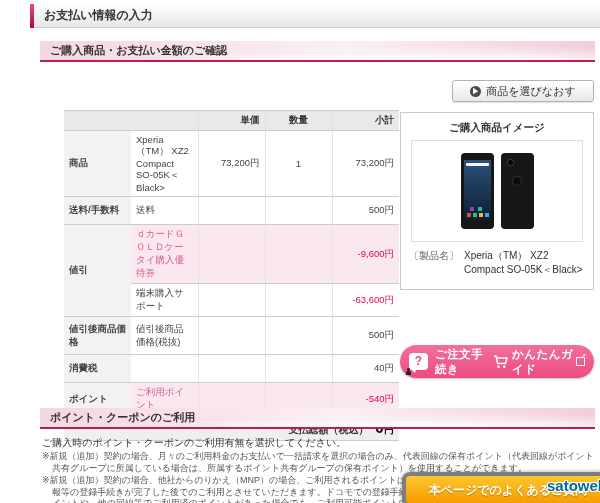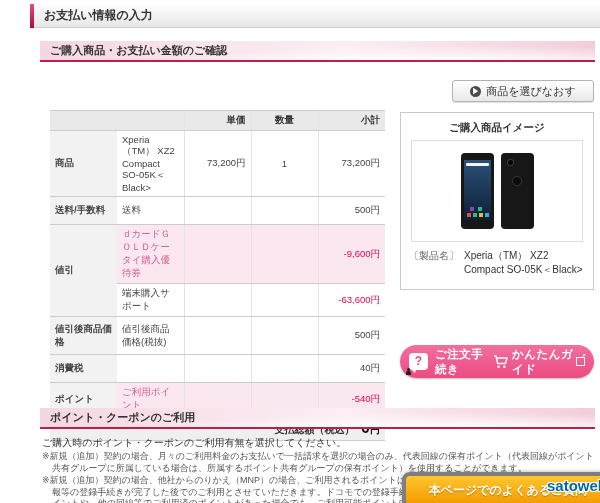--- a/index.html
+++ b/index.html
@@ -23,21 +23,21 @@
 
   
   .reselect-btn { position:absolute; left:452px; top:80px; width:142px; height:22px;
     background:linear-gradient(#ffffff,#e8e8e8); border:1px solid #b3b3b3; border-radius:3px;
     box-shadow:0 1px 1px rgba(0,0,0,.12); display:flex; align-items:center; justify-content:center;
     gap:5px; font-size:11px; color:#333; cursor:pointer; }
   .circle-icon { width:11px; height:11px; border-radius:50%; background:#4a4a4a; color:#fff;
     font-size:8px; line-height:11px; text-align:center; display:inline-block; }
 
   
-  table.order { position:absolute; left:50px; top:110px; width:335px; border-collapse:collapse;
+  table.order { position:absolute; left:64px; top:110px; width:335px; border-collapse:collapse;
     font-size:9.5px; color:#444; table-layout:fixed; }
   table.order th, table.order td { border-top:1px solid #ccc; border-bottom:1px solid #ccc; padding:3px 5px; }
   table.order .num-sep { border-left:1px solid #e4e4e4; }
   table.order thead th { background:#e9e9e9; font-weight:bold; color:#333; text-align:right; height:18px; }
   table.order thead th.qh { text-align:center; }
   th.rlabel { background:#f2f2f2; font-weight:bold; text-align:left; vertical-align:middle; color:#444; width:50px; }
   td.desc { width:140px; text-align:left; }
   td.unit { width:60px; text-align:right; }
   td.qty  { width:40px; text-align:center; }
   td.sub  { width:45px; text-align:right; }

